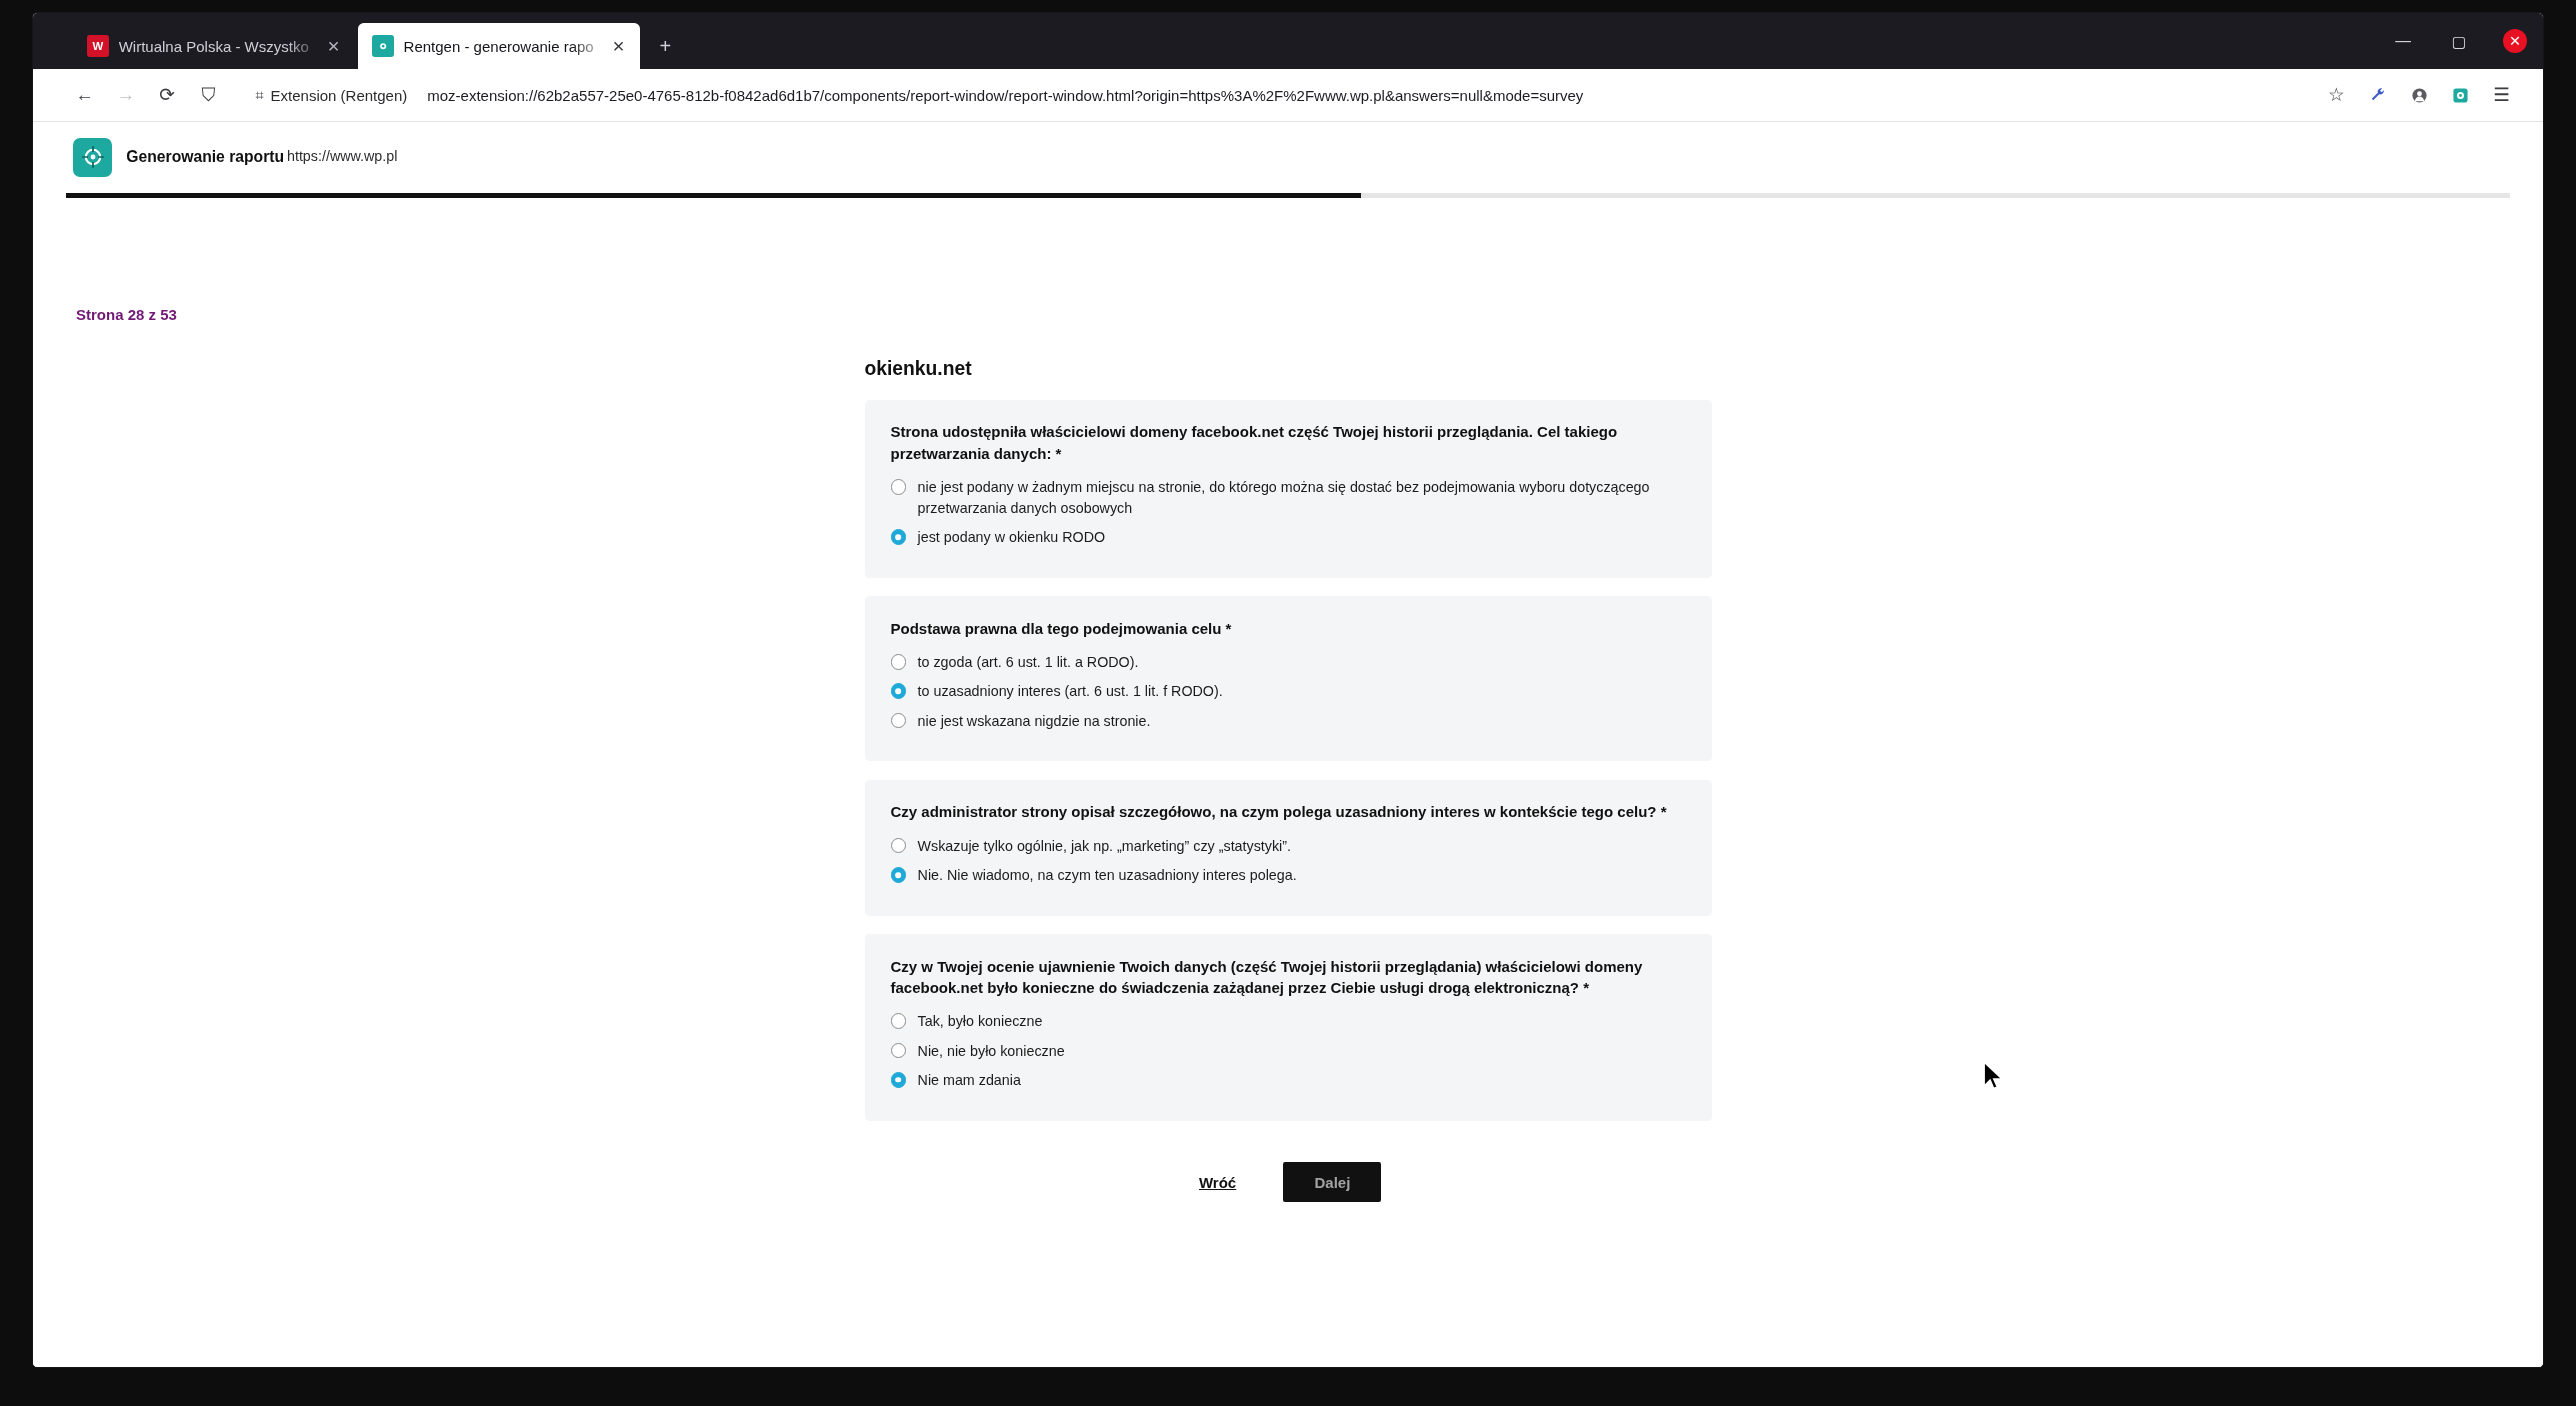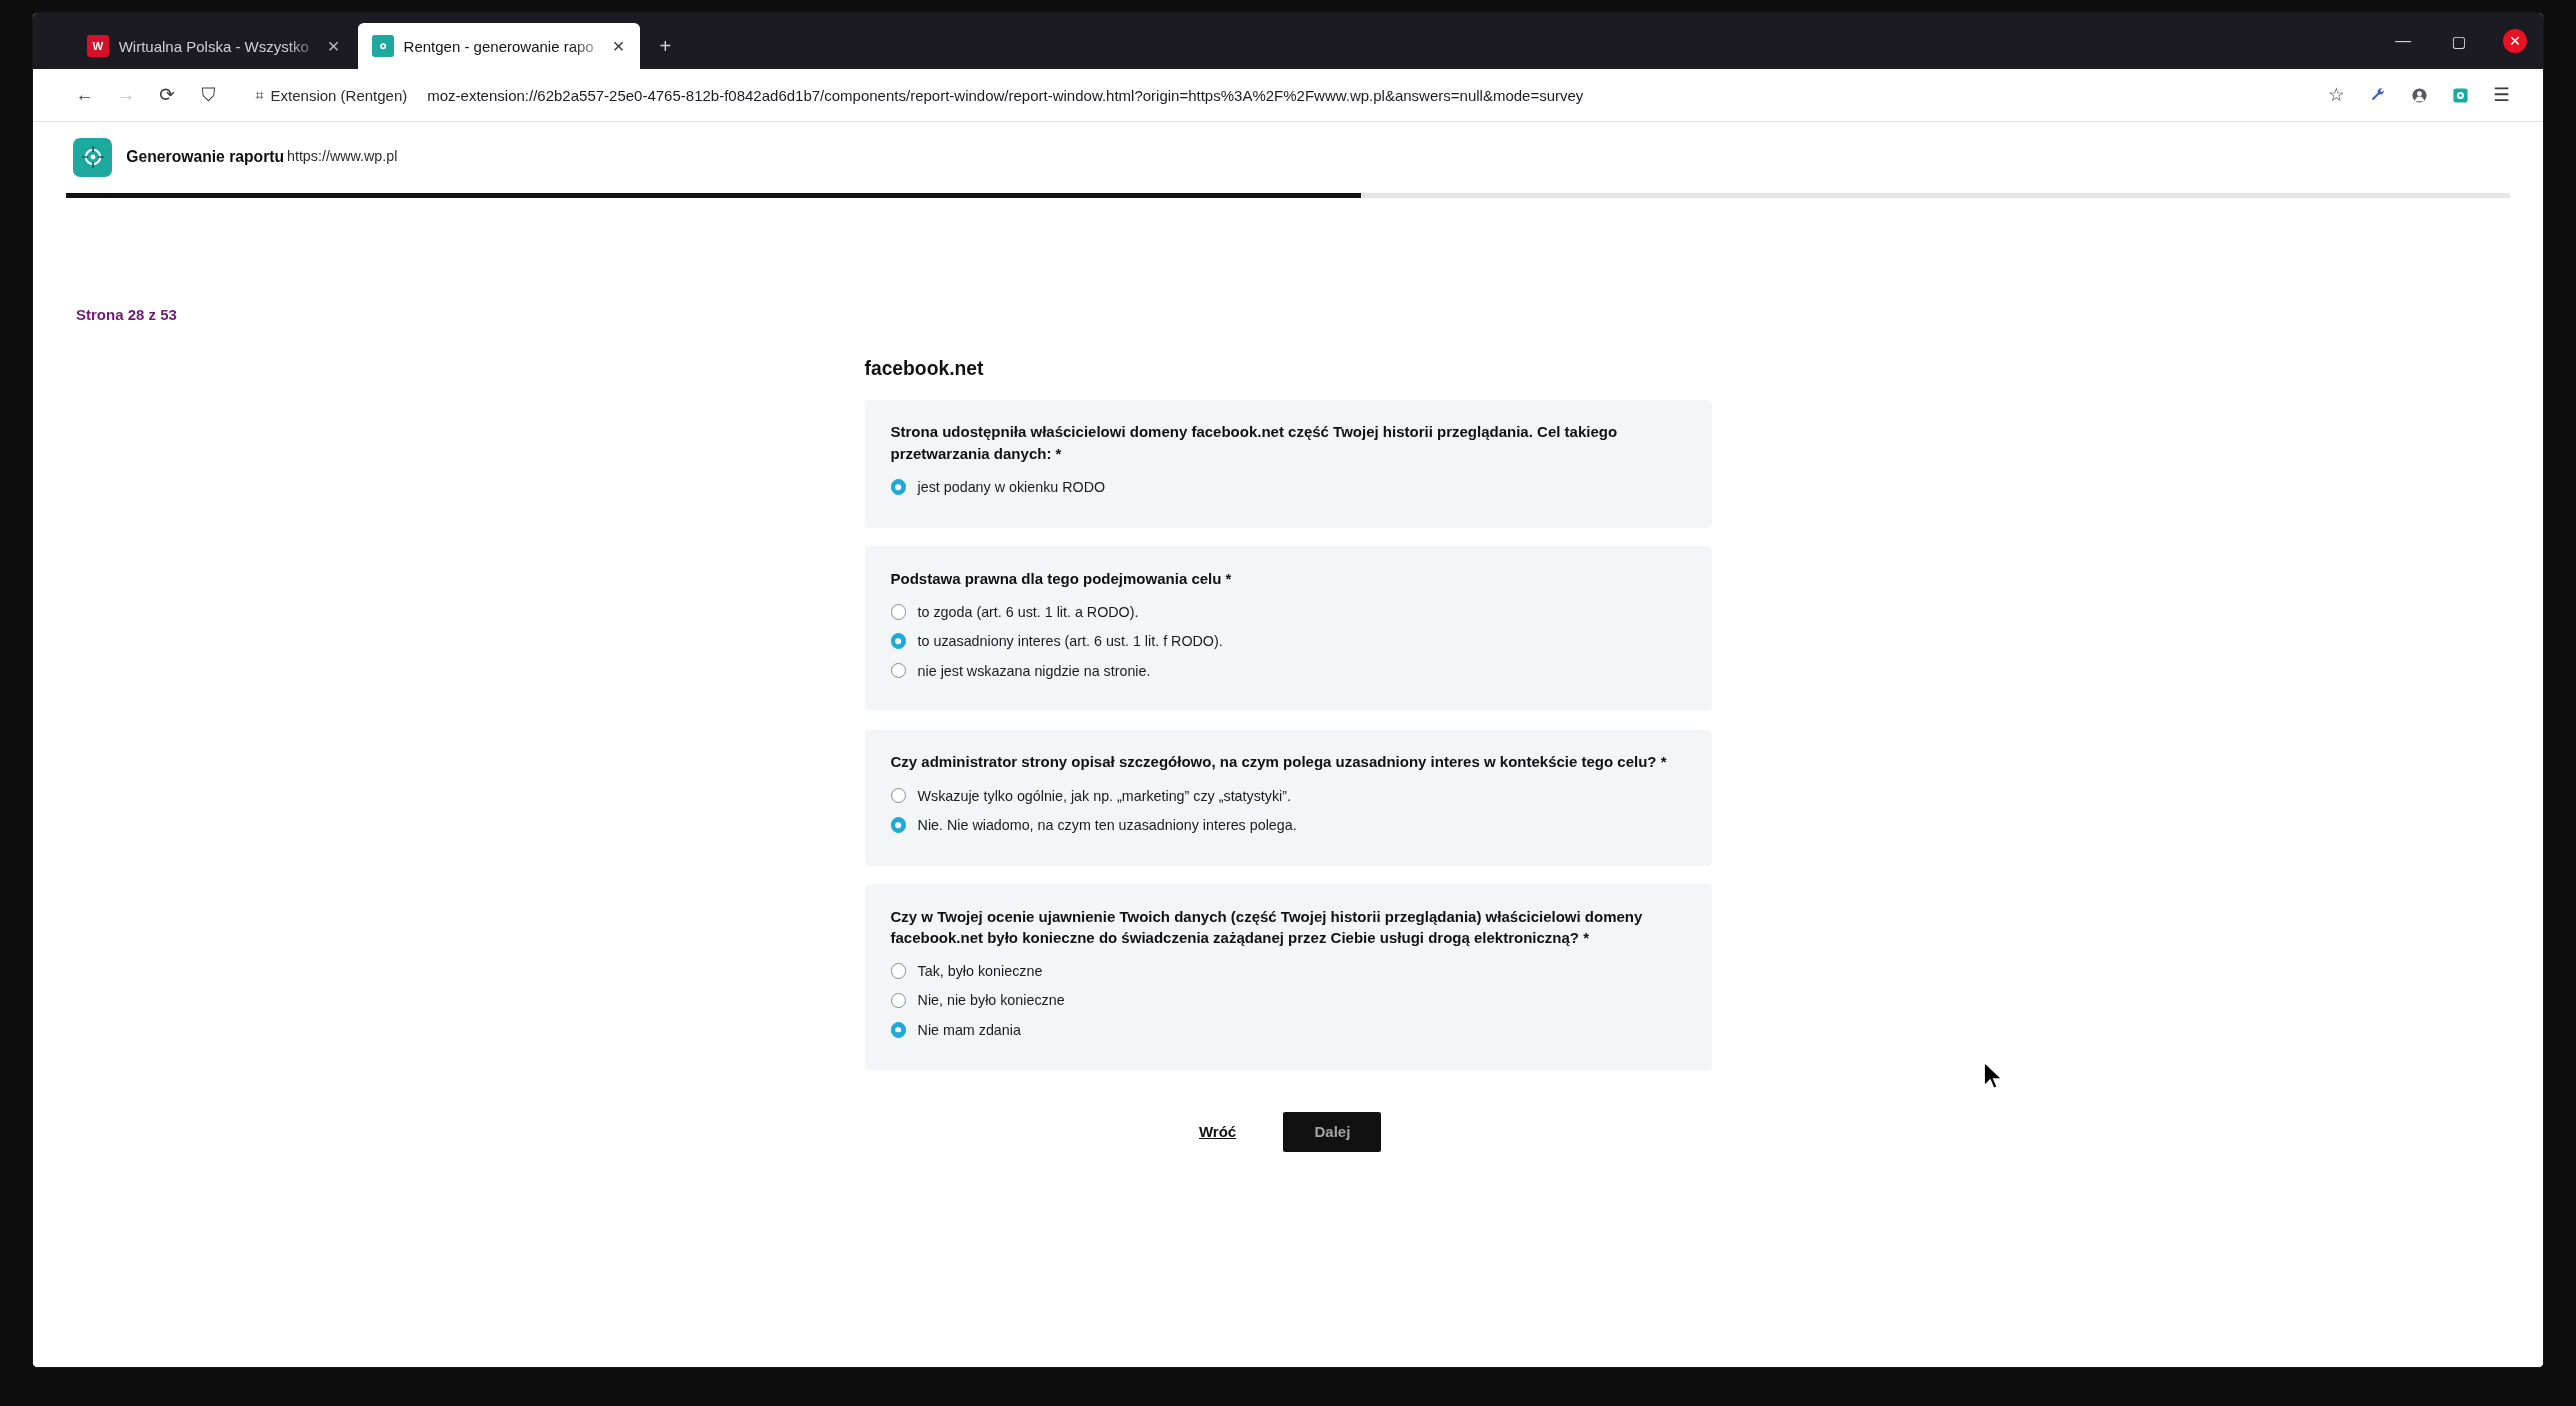--- a/index.html
+++ b/index.html
@@ -369,24 +369,28 @@
         </div>
       </div>
 
       <div class="progress-track">
         <div class="progress-fill" style="width: 53%;"></div>
       </div>
 
       <div class="page-counter">Strona 28 z 53</div>
 
       <div class="form-wrap">
-        <div class="domain-title">facebook.net</div>
+        <div class="domain-title">okienku.net</div>
 
         <div class="card">
           <div class="q-text">Strona udostępniła właścicielowi domeny facebook.net część Twojej historii przeglądania. Cel takiego przetwarzania danych: *</div>
+          <div class="opt">
+            <span class="radio"></span>
+            <span class="opt-label wrap-label">nie jest podany w żadnym miejscu na stronie, do którego można się dostać bez podejmowania wyboru dotyczącego przetwarzania danych osobowych</span>
+          </div>
           <div class="opt">
             <span class="radio checked"></span>
             <span class="opt-label">jest podany w okienku RODO</span>
           </div>
         </div>
 
         <div class="card">
           <div class="q-text">Podstawa prawna dla tego podejmowania celu *</div>
           <div class="opt">
             <span class="radio"></span>

